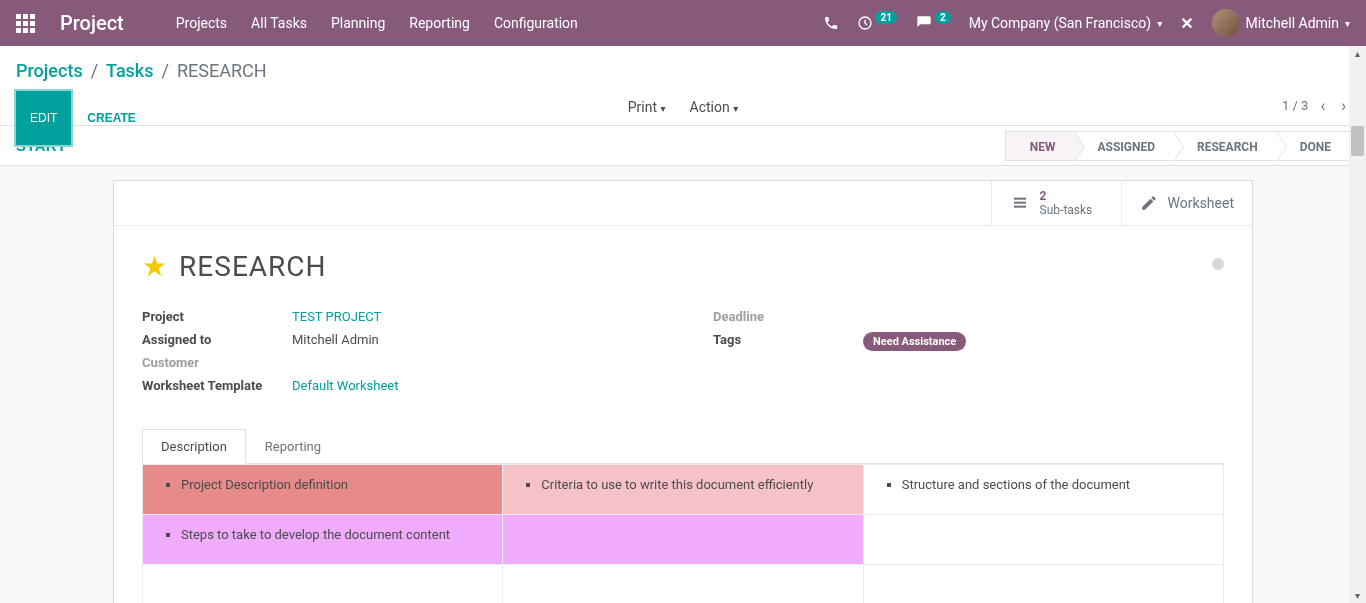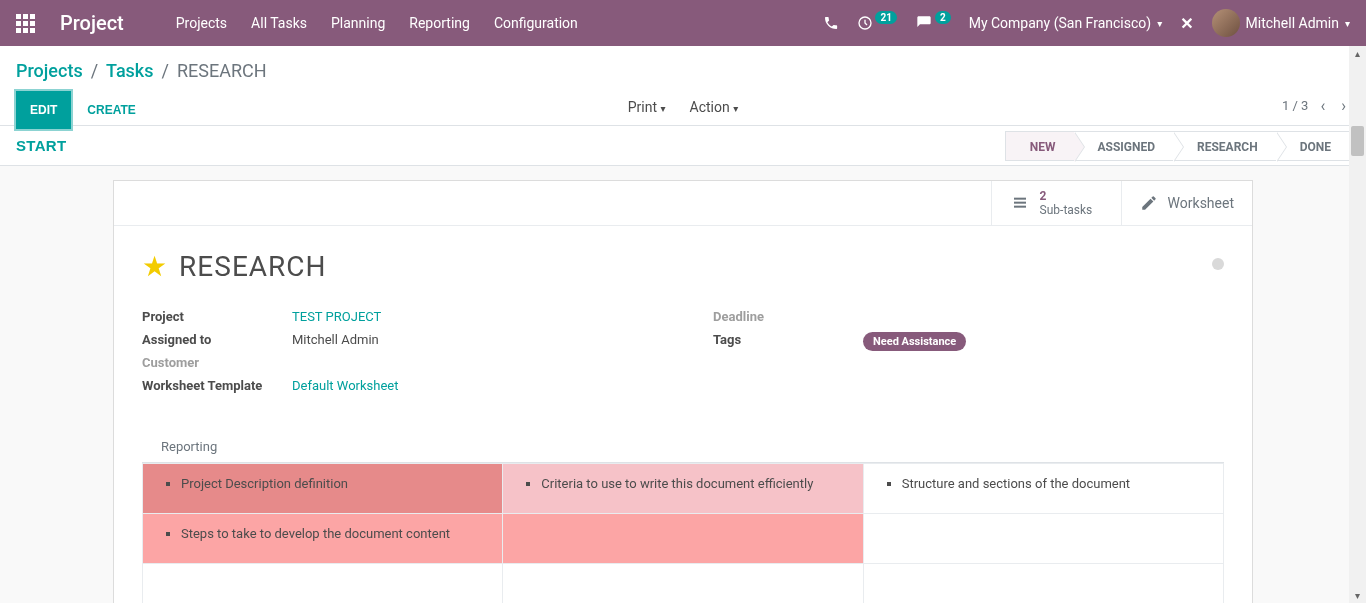--- a/index.html
+++ b/index.html
@@ -63,22 +63,22 @@
   .breadcrumbs {
     font-size: 18px; color:#6c757d; display:flex; align-items:center; gap:8px;
     margin-top: 6px;
   }
   .breadcrumbs .bc-link { color:#00a09d; font-weight:500; cursor:pointer; }
   .breadcrumbs .bc-current { color:#6c757d; }
   .edit-create {
     margin-top: 10px; display:flex; align-items:center; gap:16px;
   }
   .btn-edit {
-    background:#00a09d; color:#fff; font-weight:700; font-size:12px;
-    padding:12px 14px; border:none; cursor:pointer; outline:2px solid #8cd3d2;
+    background:#00a09d; color:#fff; font-weight:400; font-size:12px;
+    padding:20px 14px; border:none; cursor:pointer; outline:2px solid #8cd3d2;
   }
   .btn-create {
     color:#00a09d; font-weight:700; font-size:12px; background:none; border:none; cursor:pointer;
   }
   .print-action {
     position:absolute; left:50%; transform:translateX(-50%); bottom:10px;
     display:flex; gap:24px; color:#4c4c4c;
   }
   .print-action .dd { cursor:pointer; font-size:14px; color:#4c4c4c; }
   .pager {
@@ -173,21 +173,21 @@
 
   .desc-table {
     width:100%; border:1px solid #e9ecef; margin-top:0; border-collapse:collapse;
   }
   .desc-table td {
     border:1px solid #e9ecef; padding:12px 16px; width:33.33%; vertical-align:top;
     font-size:13px; height:50px;
   }
   .desc-table td.red { background:#e68a8a; }
   .desc-table td.pink { background:#f6c2c8; }
-  .desc-table td.yellow { background:#fca5a5; }
+  .desc-table td.yellow { background:#f0abfc; }
   .desc-table ul { list-style:square; padding-left:22px; color:#4c4c4c; }
   .desc-table ul li { color:#4c4c4c; }
 
   .outer-scroll {
     position:absolute; right:0; top:46px; width:17px;
     height:557px; background:#f1f1f1;
   }
   .outer-thumb { position:absolute; left:2px; right:2px; top:80px; height:30px; background:#c1c1c1; border-radius:2px;}
   .outer-arrow { position:absolute; left:0; right:0; text-align:center; font-size:10px; color:#666;}
   .outer-arrow.up { top:2px;} .outer-arrow.down { bottom:2px;}
@@ -347,20 +347,21 @@
           <div class="field-row">
             <div class="field-label">Tags</div>
             <div class="field-value">
               <span class="tag">Need Assistance</span>
             </div>
           </div>
         </div>
       </div>
 
       <div class="tabs">
+        <div class="tab active">Description</div>
         <div class="tab">Reporting</div>
       </div>
 
       <table class="desc-table">
         <tbody>
             <tr>
           <td class="red">
                 <ul>
                   <li>Project Description definition</li>
                 </ul>

